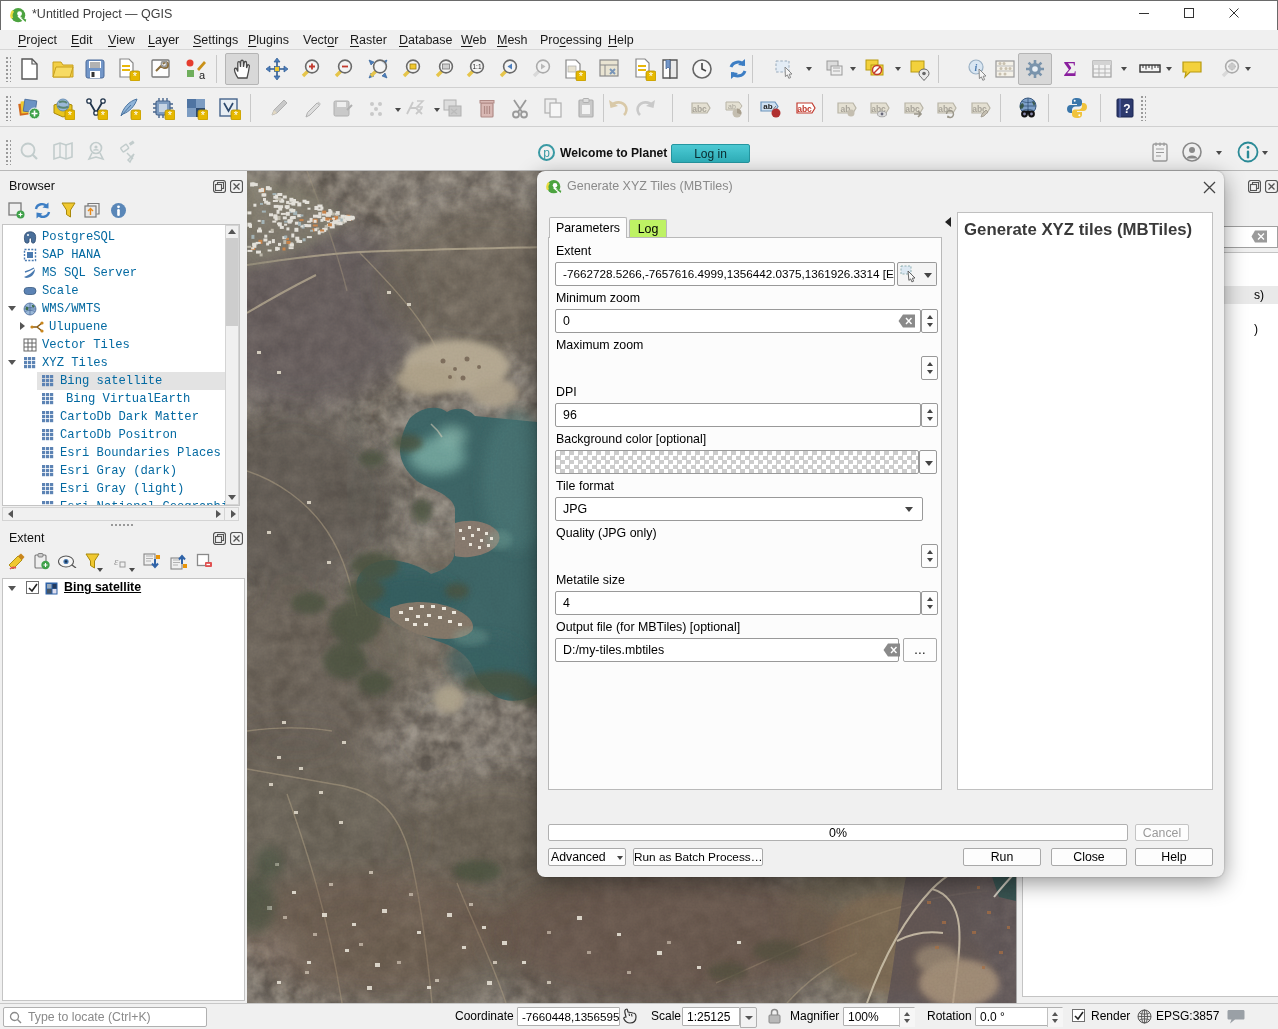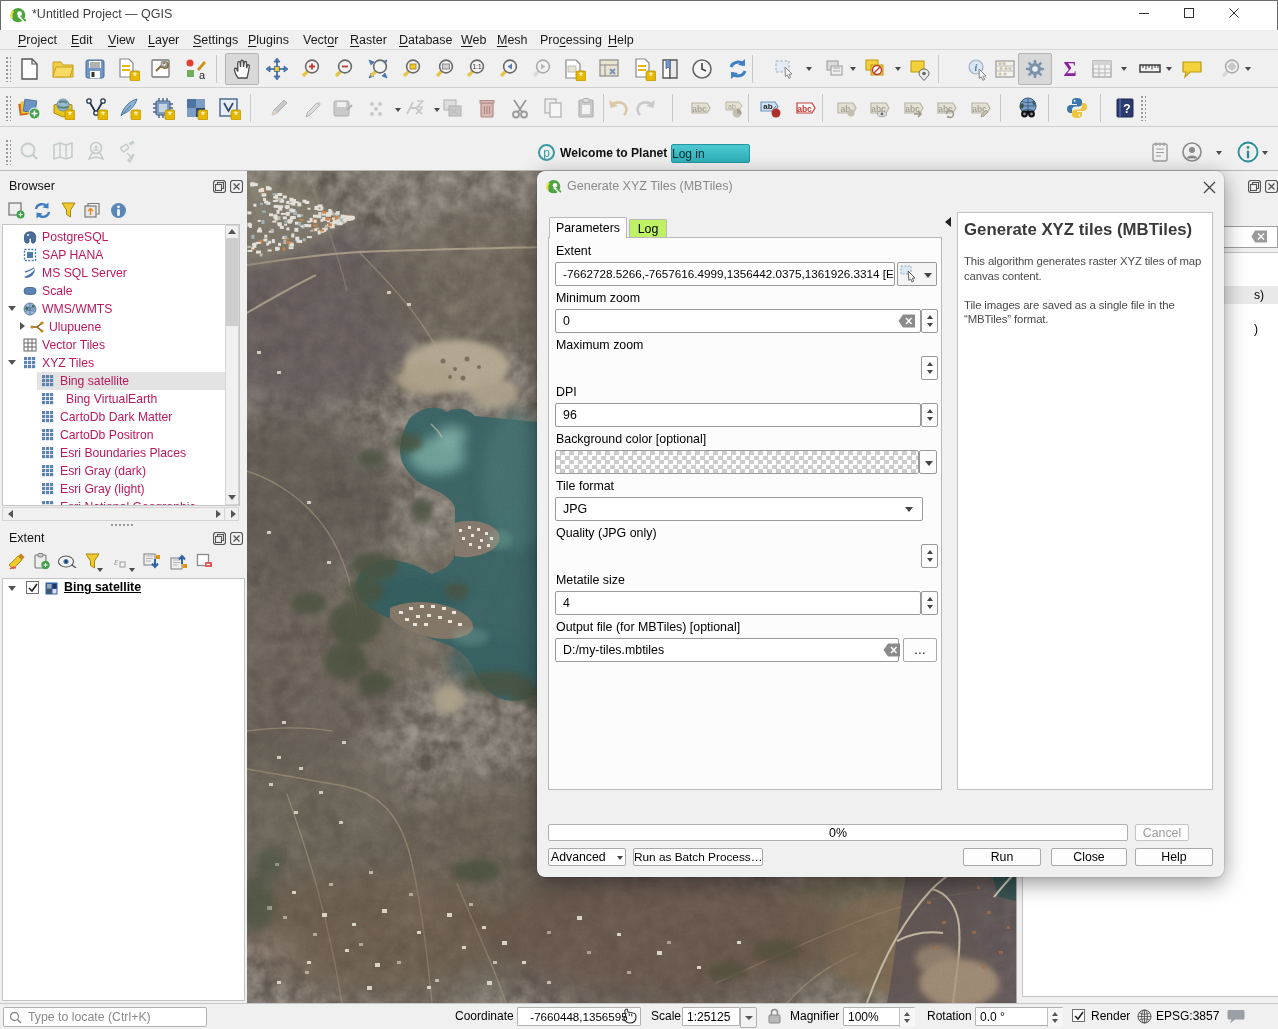--- a/index.html
+++ b/index.html
@@ -19,21 +19,21 @@
 
 
 #tb1 { left:0; top:50px; width:1278px; height:38px; background:#f0f0f0; border-bottom:1px solid #d0d0d0;}
 #tb2 { left:0; top:88px; width:1278px; height:39px; background:#f0f0f0; border-bottom:1px solid #d0d0d0;}
 #tb3 { left:0; top:127px; width:1278px; height:44px; background:#f0f0f0; border-bottom:1px solid #b8b8b8;}
 .grip { width:6px; height:26px; background-image:radial-gradient(circle, #9a9a9a 0.8px, transparent 1px); background-size:4px 4px; }
 .ticon { position:absolute; width:24px; height:24px; }
 .ticon svg { width:24px; height:24px; }
 .dd { position:absolute; width:0; height:0; border-left:3.5px solid transparent; border-right:3.5px solid transparent; border-top:4px solid #4a4a4a; }
 .ptitle { font-size:12.5px; color:#111; }
-.trow { position:absolute; left:0; height:18px; line-height:18px; color:#be185d; font-size:12.2px; white-space:nowrap; }
+.trow { position:absolute; left:0; height:18px; line-height:18px; color:#0369a1; font-size:12.2px; white-space:nowrap;font-family:Liberation Mono, monospace; }
 .sb { background:#f0f0f0; border:1px solid #d4d4d4; }
 .thumb { background:#cdcdcd; }
 
 
 #map { left:247px; top:171px; width:769px; height:832px; background:#5a544b; }
 
 
 #statusbar { left:0; top:1003px; width:1278px; height:26px; background:#f0f0f0; border-top:1px solid #c8c8c8; }
 .sfield { position:absolute; background:#fff; border:1px solid #b0b0b0; border-radius:1px; font-size:12px; color:#000; padding:2px 4px 0 4px; height:19px;}
 .slabel { position:absolute; top:1009px; color:#000; font-size:12px; }
@@ -1231,21 +1231,21 @@
         <path d="M9.5,10.5 C10,9.5 14,9.5 14.5,10.5" stroke="#c2cccc" stroke-width="1.4" fill="none"></path>
         <path d="M8,13 L5,19 L12,17 L19,19 L16,13" fill="none" stroke="#c2cccc" stroke-width="1.6"></path>
       </svg></span>
     <span class="ticon" style="left:117px;top:140px"><svg width="24" height="24" viewBox="0 0 24 24">
         <rect x="4" y="6" width="7" height="5" rx="1" transform="rotate(-35 7 8)" fill="none" stroke="#c2cccc" stroke-width="1.5"></rect>
         <rect x="12" y="2" width="5" height="3" transform="rotate(-35 14 3)" fill="#c2cccc"></rect>
         <path d="M10,13 L16,19 M17,14 L13,22 L11,20 Z" stroke="#c2cccc" stroke-width="1.5" fill="none"></path>
       </svg></span>
     <span class="abs" style="left:538px;top:144px;width:17px;height:17px;border:2px solid #3a9aa4;border-radius:50%;color:#3a9aa4;font-size:12px;text-align:center;line-height:16px;font-family:Liberation Mono">p</span>
     <span class="abs" style="left:560px;top:146px;font-weight:bold;font-size:12.1px;color:#111">Welcome to Planet</span>
-    <span class="abs" style="left:671px;top:144px;width:79px;height:19px;background:linear-gradient(#4cc8d2,#2fb0ba);border:1px solid #2596a0;border-radius:2px;line-height:18px;font-size:12px;color:#0a2a2e">Log in</span>
+    <span class="abs" style="left:671px;top:144px;width:79px;height:19px;background:linear-gradient(#4cc8d2,#2fb0ba);border:1px solid #2596a0;border-radius:2px;text-align:center;line-height:18px;font-size:12px;color:#0a2a2e">Log in</span>
     <span class="ticon" style="left:1148px;top:140px"><svg width="24" height="24" viewBox="0 0 24 24">
         <rect x="5" y="4" width="14" height="17" rx="1.5" fill="#f2f2f2" stroke="#9a9a9a" stroke-width="1.4"></rect>
         <path d="M8,9 H16 M8,12.5 H16 M8,16 H13" stroke="#9a9a9a" stroke-width="1.2"></path>
         <path d="M8,2.5 V6 M12,2.5 V6 M16,2.5 V6" stroke="#9a9a9a" stroke-width="1.2"></path>
       </svg></span>
     <span class="ticon" style="left:1180px;top:140px"><svg width="24" height="24" viewBox="0 0 24 24">
         <circle cx="12" cy="12" r="9" fill="none" stroke="#8a8a8a" stroke-width="1.6"></circle>
         <circle cx="12" cy="10" r="3" fill="#8a8a8a"></circle>
         <path d="M6.5,18.5 C7.5,14.5 16.5,14.5 17.5,18.5" fill="#8a8a8a"></path>
       </svg></span>
@@ -1257,21 +1257,21 @@
       </svg></span>
     <span class="dd" style="left:1262px;top:151px"></span>
   <div class="abs" id="statusbar"></div>
   <div class="abs" style="left:3px;top:1007px;width:204px;height:20px;background:#fff;border:1px solid #b0b0b0;border-radius:2px"></div>
   <svg class="abs" style="left:9px;top:1011px" width="13" height="13" viewBox="0 0 13 13">
       <circle cx="5.5" cy="5.5" r="4" fill="none" stroke="#8a8a8a" stroke-width="1.3"></circle>
       <path d="M8.5,8.5 L12,12" stroke="#8a8a8a" stroke-width="1.4"></path>
     </svg>
   <span class="abs" style="left:28px;top:1010px;color:#8a8a8a;font-size:12.3px">Type to locate (Ctrl+K)</span>
   <span class="slabel" style="left:455px">Coordinate</span>
-  <div class="abs sfield" style="left:517px;top:1007px;width:124px;text-align:center;font-size:11.6px">-7660448,1356595</div>
+  <div class="abs sfield" style="left:517px;top:1007px;width:103px;text-align:center;font-size:11.6px">-7660448,1356595</div>
   <svg class="abs" style="left:622px;top:1008px" width="16" height="16" viewBox="0 0 16 16">
       <path d="M5,1 C3,1 2.5,3 3,5 L4,9 C2,9 1.5,10 2,11 C3,13 5,15 8,15 C12,15 14,13 14,9 C14,6 13,5 11,5 L6,4 C5.5,2.5 5.5,1 5,1 Z" fill="none" stroke="#333" stroke-width="1.2"></path>
       <path d="M7,5.5 L7.5,8 M9.5,6 L10,8.5" stroke="#333" stroke-width="1.1"></path>
     </svg>
   <span class="slabel" style="left:651px">Scale</span>
   <div class="abs sfield" style="left:682px;top:1007px;width:58px">1:25125</div>
   <span class="abs" style="left:740px;top:1007px;width:17px;height:21px;background:#f2f2f2;border:1px solid #b0b0b0;border-radius:0 2px 2px 0">
       <span class="abs" style="left:4px;top:8px;width:0;height:0;border-left:4px solid transparent;border-right:4px solid transparent;border-top:4.5px solid #555"></span>
     </span>
   <svg class="abs" style="left:768px;top:1008px" width="13" height="16" viewBox="0 0 13 16">
@@ -1320,21 +1320,20 @@
 
     <div class="abs" style="left:12px;top:46px;width:78px;height:21px;background:#fcfcfc;border:1px solid #b9b9b9;border-bottom:none;border-radius:2px 2px 0 0;text-align:center;line-height:20px;font-size:12.4px;z-index:3">Parameters</div>
     <div class="abs" style="left:92px;top:48px;width:38px;height:19px;background:#bef264;border:1px solid #b9b9b9;border-bottom:none;border-radius:2px 2px 0 0;text-align:center;line-height:18px;font-size:12.4px">Log</div>
 
     <div class="abs" style="left:11px;top:66px;width:394px;height:553px;background:#fcfcfc;border:1px solid #b9b9b9"></div>
 
     <span class="abs" style="left:408px;top:46px;width:0;height:0;border-top:5px solid transparent;border-bottom:5px solid transparent;border-right:6px solid #222"></span>
 
     <div class="abs" style="left:420px;top:41px;width:256px;height:578px;background:#fff;border:1px solid #c0c0c0"></div>
     <div class="abs" style="left:427px;top:49px;width:244px;font-size:16.8px;font-weight:bold;color:#3a3a3a">Generate XYZ tiles (MBTiles)</div>
-    <div class="abs" style="left:427px;top:83px;width:243px;font-size:11.4px;letter-spacing:-0.15px;color:#4a4a4a;line-height:14.5px">This algorithm generates raster XYZ tiles of map canvas content.<br><br>Tile images are saved as a single file in the “MBTiles” format.</div>
     <span class="abs" style="left:19px;top:73px;font-size:12.4px;color:#000">Extent</span>
   <div class="abs" style="left:18px;top:91px;width:340px;height:24px;background:#fff;border:1px solid #999;border-radius:2px;font-size:11.7px;color:#000;line-height:22px;padding-left:7px;white-space:nowrap;overflow:hidden">-7662728.5266,-7657616.4999,1356442.0375,1361926.3314 [EPSG:</div>
   <span class="abs" style="left:19px;top:120px;font-size:12.4px;color:#000">Minimum zoom</span>
   <div class="abs" style="left:18px;top:138px;width:366px;height:24px;background:#fff;border:1px solid #999;border-radius:2px;font-size:12.4px;color:#000;line-height:22px;padding-left:7px;white-space:nowrap;overflow:hidden">0</div>
   <svg class="abs" style="left:361px;top:143px" width="18" height="14" viewBox="0 0 18 14">
         <path d="M5,0.5 H17 V13.5 H5 L0.5,7 Z" fill="#8a8a8a"></path>
         <path d="M8,4 L13.5,10 M13.5,4 L8,10" stroke="#fff" stroke-width="1.4"></path>
       </svg>
   <span class="abs" style="left:19px;top:167px;font-size:12.4px;color:#000">Maximum zoom</span>
   <span class="abs" style="left:19px;top:214px;font-size:12.4px;color:#000">DPI</span>

